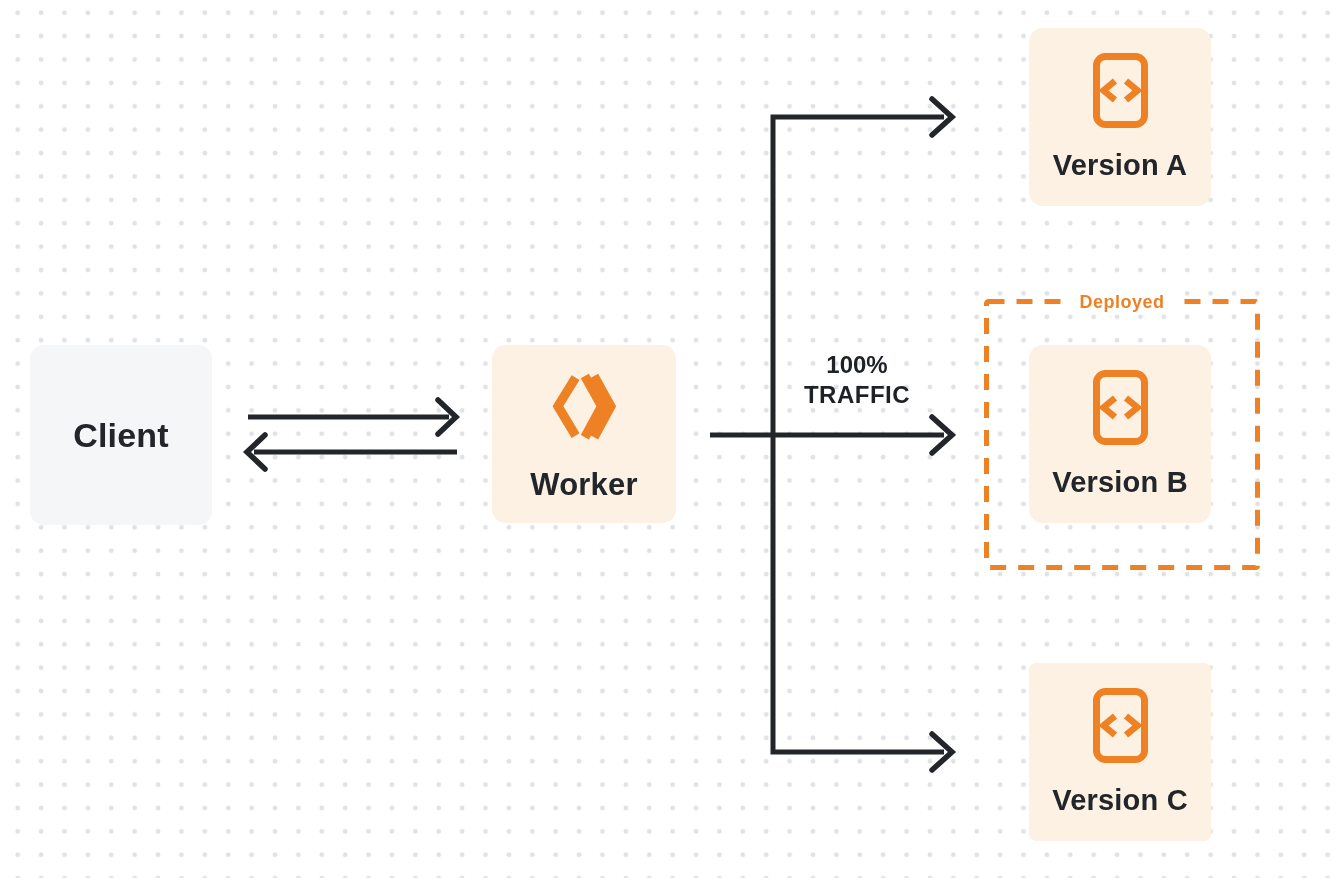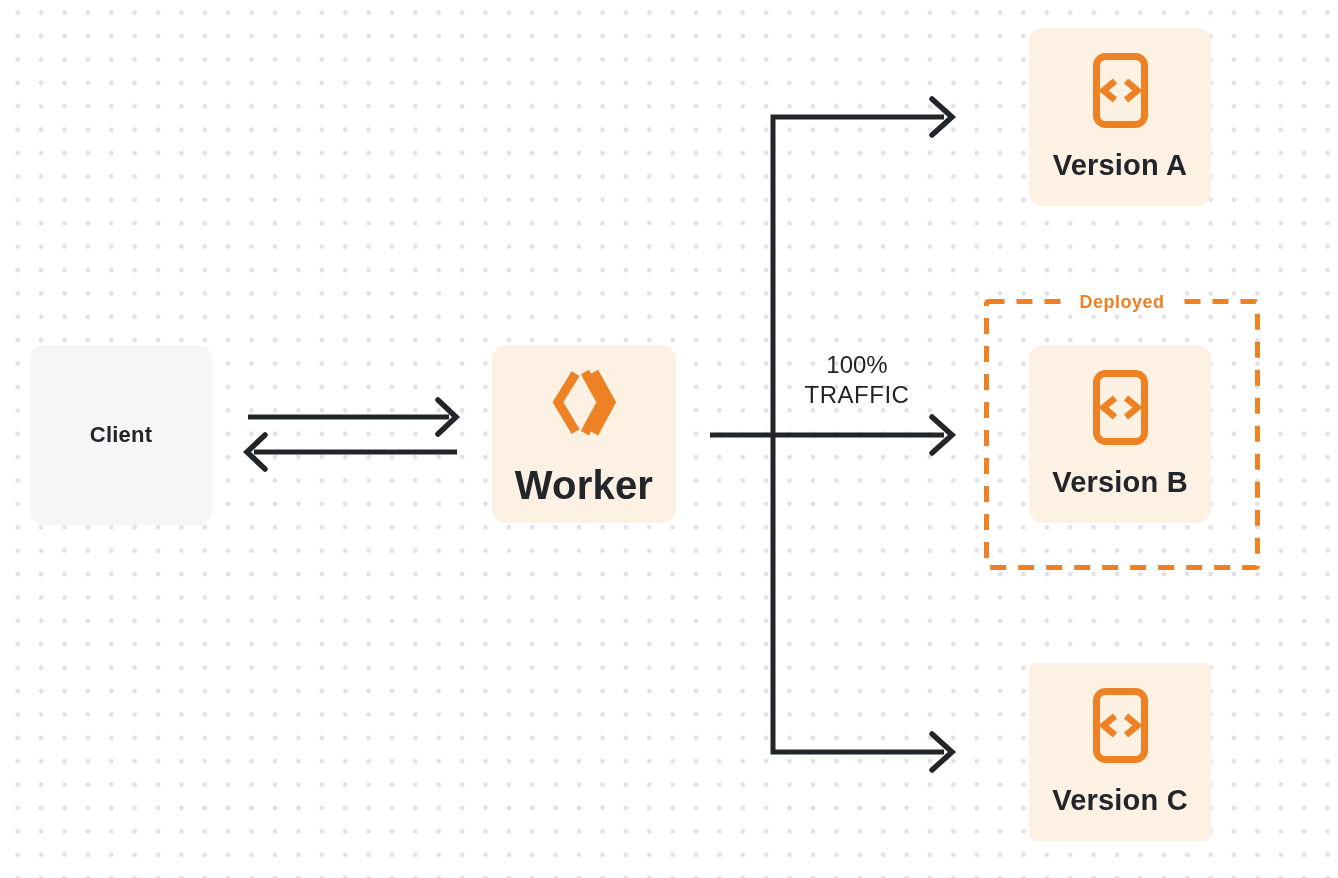--- a/index.html
+++ b/index.html
@@ -37,29 +37,29 @@
     color: #22262b;
     letter-spacing: 0.2px;
     white-space: nowrap;
   }
 
   #client {
     left: 30px; top: 345px;
     width: 182px; height: 180px;
     background: #f5f6f7;
   }
-  #client .label { font-size: 22px; }
+  #client .label { font-size: 34px; }
 
   #worker {
     left: 492px; top: 345px;
     width: 184px; height: 178px;
     background: #fcf1e3;
     gap: 18px;
   }
-  #worker .label { font-size: 40px; }
+  #worker .label { font-size: 31px; }
 
   .version-node {
     width: 182px; height: 178px;
     background: #fcf1e3;
     gap: 20px;
   }
   .version-node .label { font-size: 29px; }
   #version-a { left: 1029px; top: 28px; }
   #version-b { left: 1029px; top: 345px; }
   #version-c { left: 1029px; top: 663px; border-radius: 7px; }
@@ -78,21 +78,21 @@
   }
 
   #traffic-label {
     position: absolute;
     left: 857px; top: 350px;
     transform: translateX(-50%);
     display: flex;
     flex-direction: column;
     align-items: center;
     color: #1e2227;
-    font-weight: 400;
+    font-weight: 700;
     font-size: 24px;
     line-height: 30px;
     white-space: nowrap;
   }
   #traffic-label .traffic-line2 { letter-spacing: 0.5px; }
 
   .icon-svg { display: block; }
 </style>
 </head>
 <body>

